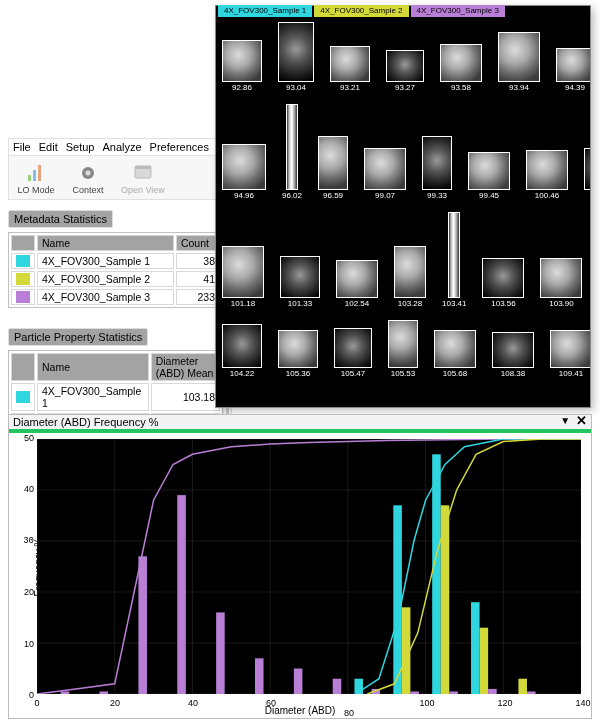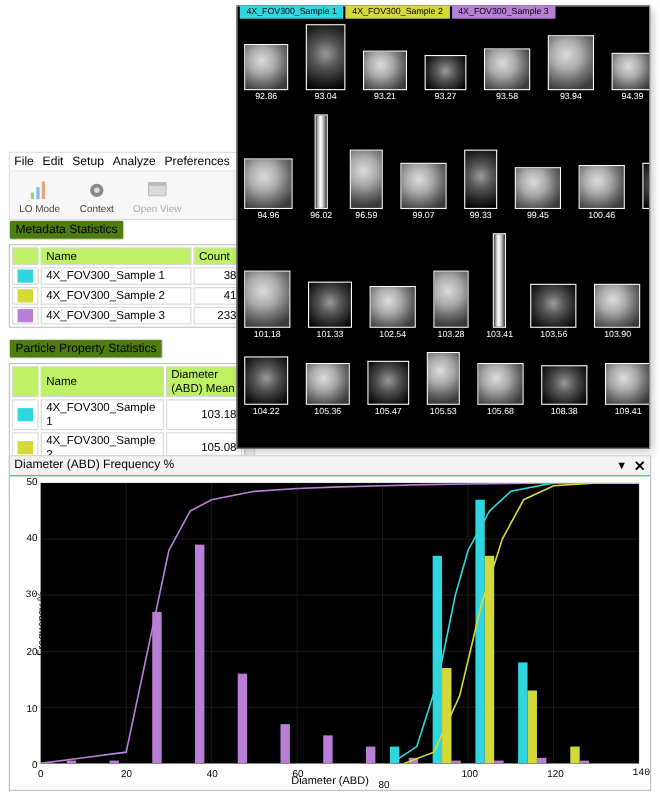--- a/index.html
+++ b/index.html
@@ -49,42 +49,43 @@
     font-size: 9px;
     color: #444;
   }
   .tool-btn .ico {
     width: 26px; height: 22px;
     display: flex; align-items: center; justify-content: center;
   }
   .tool-btn.disabled { color: #aaa; }
 
   .section-title {
-    background: #4d7c0f;
+    margin-top: 10px;
+    background: #a3a3a3;
     border: 1px solid #ddd;
     padding: 2px 5px;
     font-size: 11px;
     border-radius: 2px;
     display:inline-block;
   }
 
   .stat-table {
     border: 1px solid #c0c0c0;
     margin-top: 4px;
     width: 100%;
     background: #fff;
     font-size: 10.5px;
   }
   .stat-table th, .stat-table td {
     border: 1px solid #d8d8d8;
     padding: 1px 4px;
     text-align: left;
     height: 14px;
   }
-  .stat-table th { background: #bef264; font-weight: normal; }
+  .stat-table th { background: #a3a3a3; font-weight: normal; }
   .stat-table td.num { text-align: right; }
   .swatch-cell { width: 14px; padding:0; }
   .swatch { width: 14px; height: 12px; display:block; }
   .scrollbar-v {
     position: absolute;
     right: -9px; top: 16px; bottom: 0;
     width: 9px;
     background: #f0f0f0;
     border: 1px solid #ddd;
   }
@@ -137,22 +138,22 @@
 
   
   .chart-panel {
     position: absolute;
     left: 8px; top: 414px;
     width: 584px; height: 305px;
     border: 1px solid #bcbcbc;
     background: #fff;
   }
   .chart-head {
-    display: flex; align-items: flex-start; justify-content: space-between;
-    background: #f3f3f3; border-bottom: 1px solid #22c55e;
+    display: flex; align-items: flex-end; justify-content: space-between;
+    background: #f3f3f3; border-bottom: 4px solid #22c55e;
     padding: 1px 4px; font-size: 11px; height: 18px;
   }
   .chart-head .tools { display:flex; gap:6px; align-items:center; }
   .chart-area {
     position: absolute; left: 28px; right: 10px; top: 24px; bottom: 24px;
     background: #000;
   }
   .ylabel {
     position: absolute; left: 0px; top: 50%;
     transform: translateY(-50%) rotate(-90deg);
@@ -490,15 +491,15 @@
       <div class="ytick" style="left: 3px; top: 18px;">50</div>
     </div>
     <div id="xticks">
       <div class="xtick" style="left: 28px; top: 283px;">0</div>
       <div class="xtick" style="left: 106px; top: 283px;">20</div>
       <div class="xtick" style="left: 184px; top: 283px;">40</div>
       <div class="xtick" style="left: 262px; top: 283px;">60</div>
       <div class="xtick" style="left: 340px; top: 293px;">80</div>
       <div class="xtick" style="left: 418px; top: 283px;">100</div>
       <div class="xtick" style="left: 496px; top: 283px;">120</div>
-      <div class="xtick" style="left: 574px; top: 283px; font-family: Liberation Mono, monospace;">140</div>
+      <div class="xtick" style="left: 574px; top: 283px;">140</div>
     </div>
   </div>
 
 </body></html>

